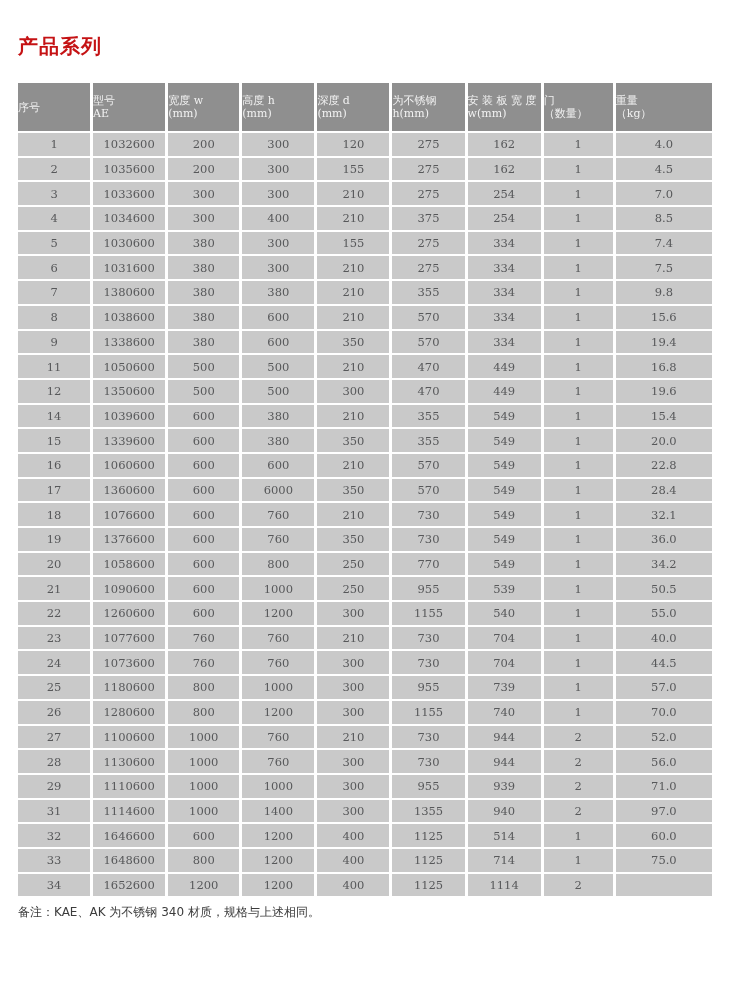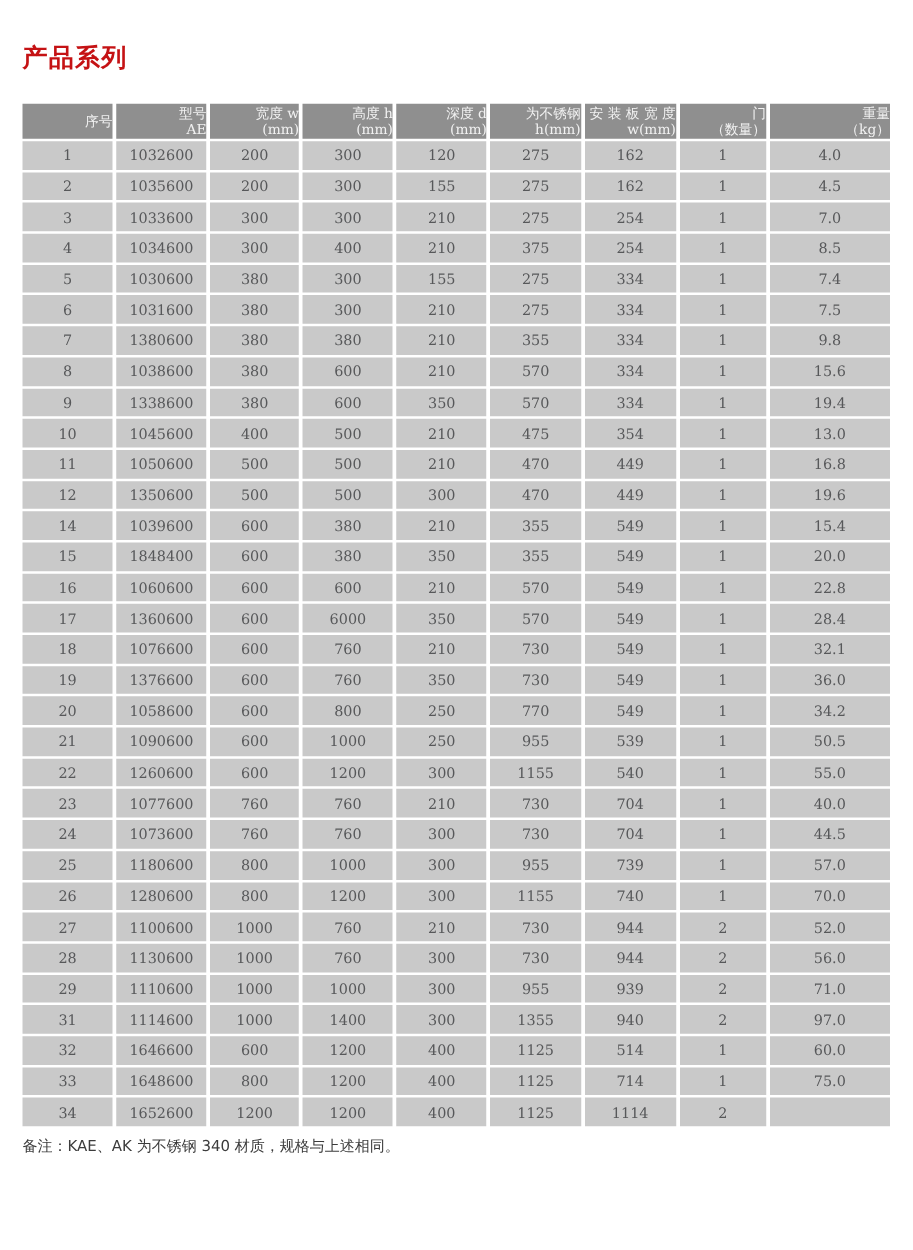--- a/index.html
+++ b/index.html
@@ -43,23 +43,23 @@
   col.c5 { width: 72px; }
   col.c6 { width: 73px; }
   col.c7 { width: 69px; }
   col.c8 { width: 96px; }
   th {
     background: #8f8f8f;
     color: #f2f2f2;
     font-weight: normal;
     font-size: 11px;
     height: 27px;
-    text-align: right;
+    text-align: left;
     vertical-align: middle;
-    padding: 1px 0;
+    padding: 11px 0;
     line-height: 13px;
   }
   td {
     background: #c9c9c9;
     color: #57585a;
     font-size: 11.5px;
     height: 22.7px;
     text-align: center;
     vertical-align: middle;
     padding: 0;
@@ -224,31 +224,20 @@
             <td>1338600</td>
             <td>380</td>
             <td>600</td>
             <td>350</td>
             <td>570</td>
             <td>334</td>
             <td>1</td>
             <td>19.4</td>
           </tr>
           <tr>
-            <td>10</td>
-            <td>1045600</td>
-            <td>400</td>
-            <td>500</td>
-            <td>210</td>
-            <td>475</td>
-            <td>354</td>
-            <td>1</td>
-            <td>13.0</td>
-          </tr>
-          <tr>
             <td>11</td>
             <td>1050600</td>
             <td>500</td>
             <td>500</td>
             <td>210</td>
             <td>470</td>
             <td>449</td>
             <td>1</td>
             <td>16.8</td>
           </tr>
@@ -269,21 +258,21 @@
             <td>600</td>
             <td>380</td>
             <td>210</td>
             <td>355</td>
             <td>549</td>
             <td>1</td>
             <td>15.4</td>
           </tr>
           <tr>
             <td>15</td>
-            <td>1848400</td>
+            <td>1339600</td>
             <td>600</td>
             <td>380</td>
             <td>350</td>
             <td>355</td>
             <td>549</td>
             <td>1</td>
             <td>20.0</td>
           </tr>
           <tr>
             <td>16</td>

